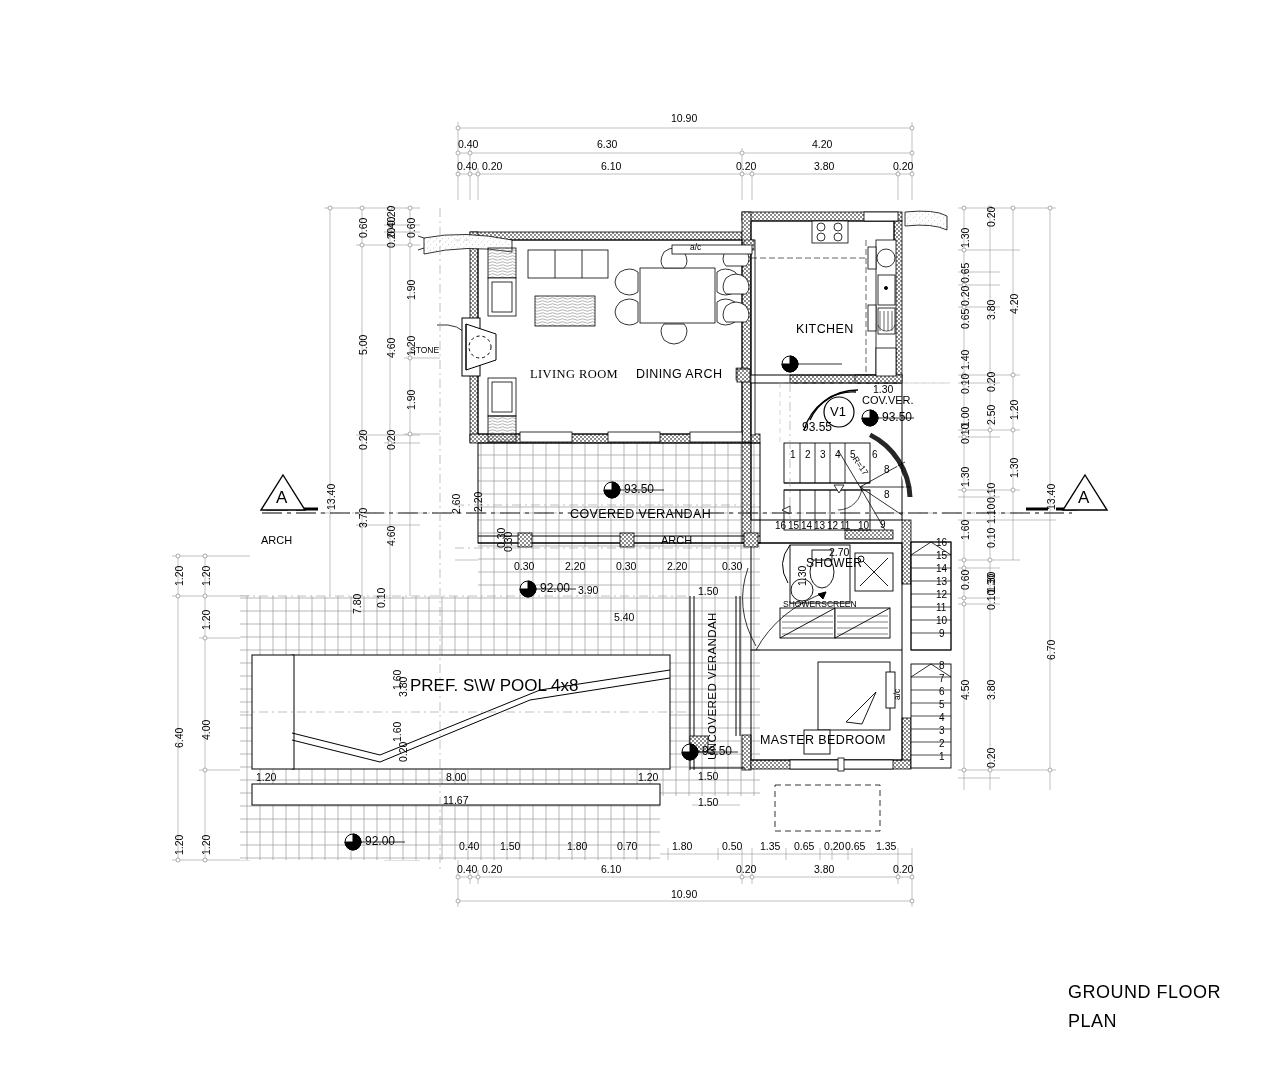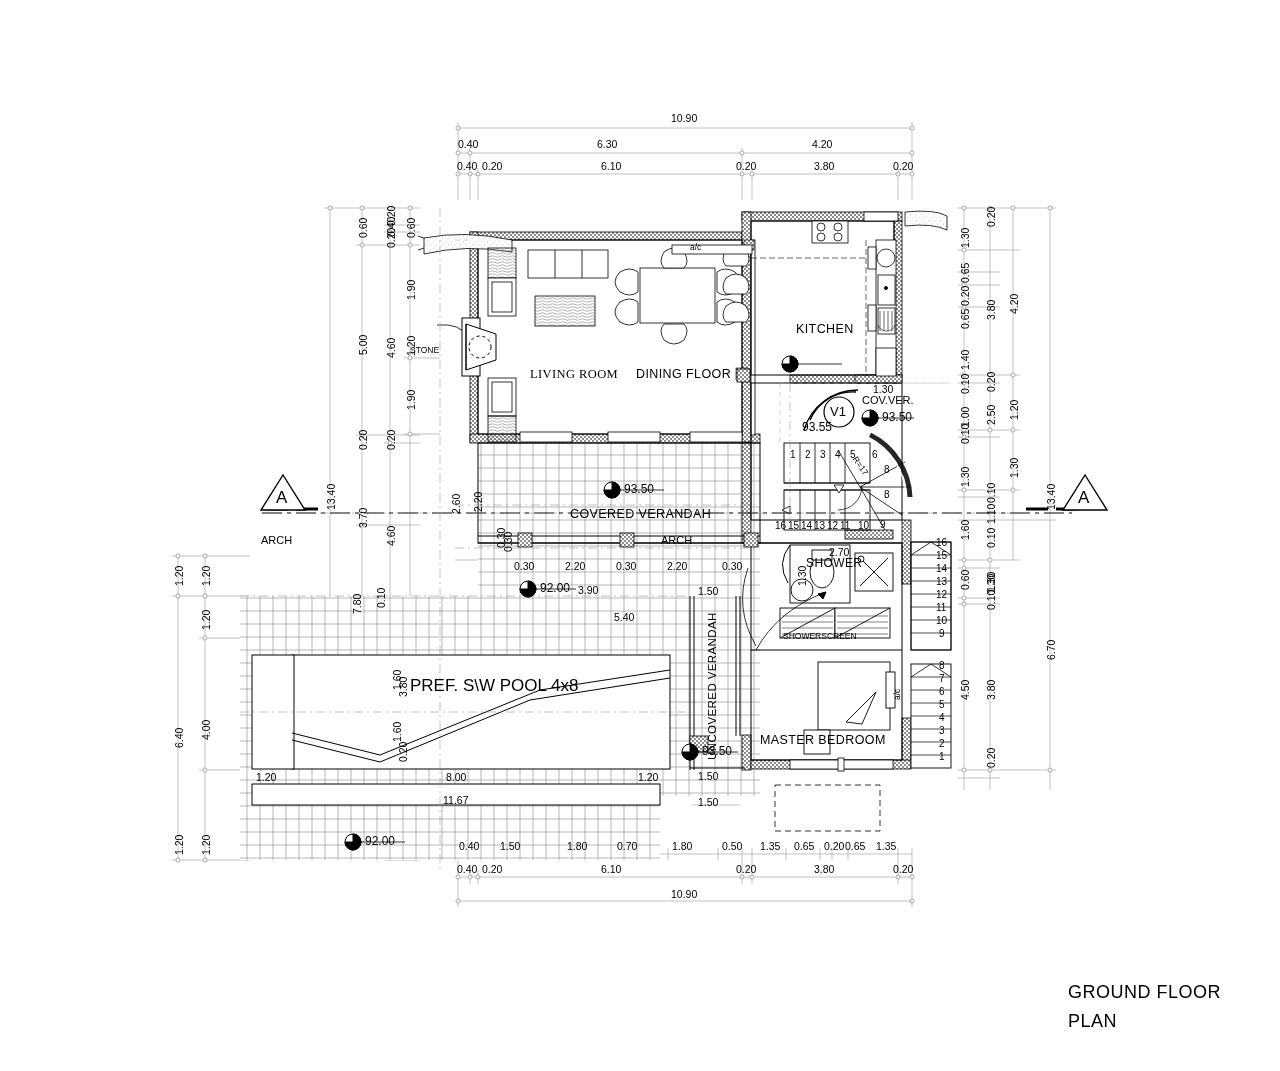--- a/index.html
+++ b/index.html
@@ -548,32 +548,32 @@
     </g>
   </g>
 
   <g stroke="#000" stroke-width="0.8" fill="none">
     <rect x="911" y="542" width="40" height="108"></rect>
   </g>
   </g>
 </svg>
 
 <div class="lbl room" style="left:530px;top:368px;font-family:Liberation Serif, serif;">LIVING ROOM</div>
-<div class="lbl room" style="left:636px;top:368px;">DINING FLOOR</div>
+<div class="lbl room" style="left:636px;top:368px;">DINING ARCH</div>
 <div class="lbl room" style="left:796px;top:323px;">KITCHEN</div>
 <div class="lbl" style="left:862px;top:395px;font-size:11px;">COV.VER.</div>
 <div class="lbl room" style="left:570px;top:508px;">COVERED VERANDAH</div>
 <div class="lbl roomv" style="left:707px;top:760px;font-size:11.5px;">UNCOVERED VERANDAH</div>
 <div class="lbl room" style="left:806px;top:557px;font-size:12px;">SHOWER</div>
 <div class="lbl room" style="left:760px;top:734px;">MASTER BEDROOM</div>
 
 <div class="lbl small" style="left:410px;top:318px;margin-top:28px;">STONE</div>
 <div class="lbl" style="left:261px;top:535px;font-size:11px;">ARCH</div>
 <div class="lbl" style="left:661px;top:535px;font-size:11px;">ARCH</div>
-<div class="lbl small" style="left:783px;top:632px;text-align:right;">SHOWERSCREEN</div>
+<div class="lbl small" style="left:783px;top:600px;text-align:right;">SHOWERSCREEN</div>
 <div class="lbl" style="left:410px;top:677px;font-size:17px;">PREF. S\W POOL 4x8</div>
 <div class="lbl small" style="left:690px;top:243px;">a/c</div>
 <div class="lbl smallv" style="left:893px;top:700px;">a/c</div>
 <div class="lbl small" style="left:858px;top:455px;transform-origin:0 0;transform:rotate(55deg);">R=17</div>
 
 <div class="lbl lvl" style="left:802px;top:373px;margin-top:48px;">93.55</div>
 <div class="lbl lvl" style="left:624px;top:483px;">93.50</div>
 <div class="lbl lvl" style="left:882px;top:411px;">93.50</div>
 <div class="lbl lvl" style="left:702px;top:745px;">93.50</div>
 <div class="lbl lvl" style="left:540px;top:582px;">92.00</div>

